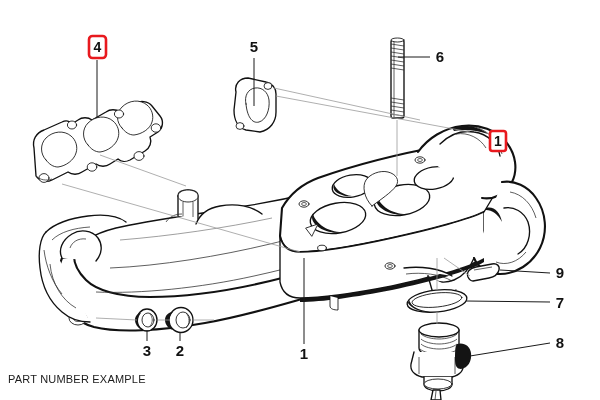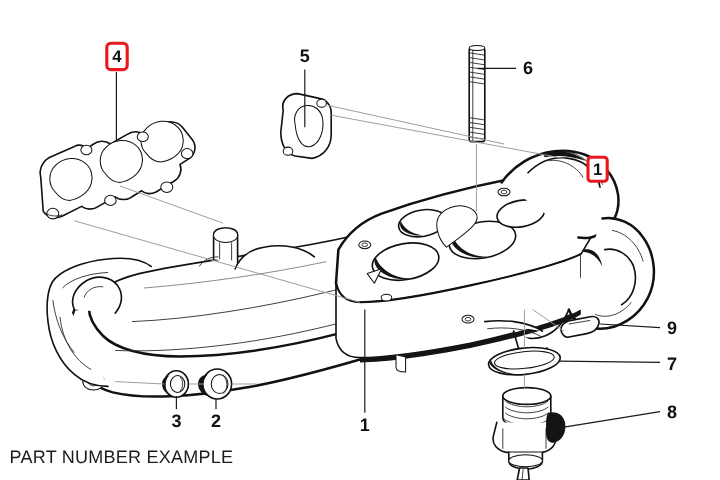--- a/index.html
+++ b/index.html
@@ -26,21 +26,21 @@
     top: 0;
     width: 600px;
     height: 400px;
     display: block;
   }
   .caption {
     position: absolute;
     left: 8px;
     top: 373px;
     font-family: "Liberation Sans", sans-serif;
-    font-size: 15px;
+    font-size: 11px;
     letter-spacing: 0.2px;
     color: #1b1b1b;
     white-space: nowrap;
   }
   .num-label {
     font-family: "Liberation Sans", sans-serif;
     font-size: 15px;
     font-weight: bold;
     fill: #111111;
   }

